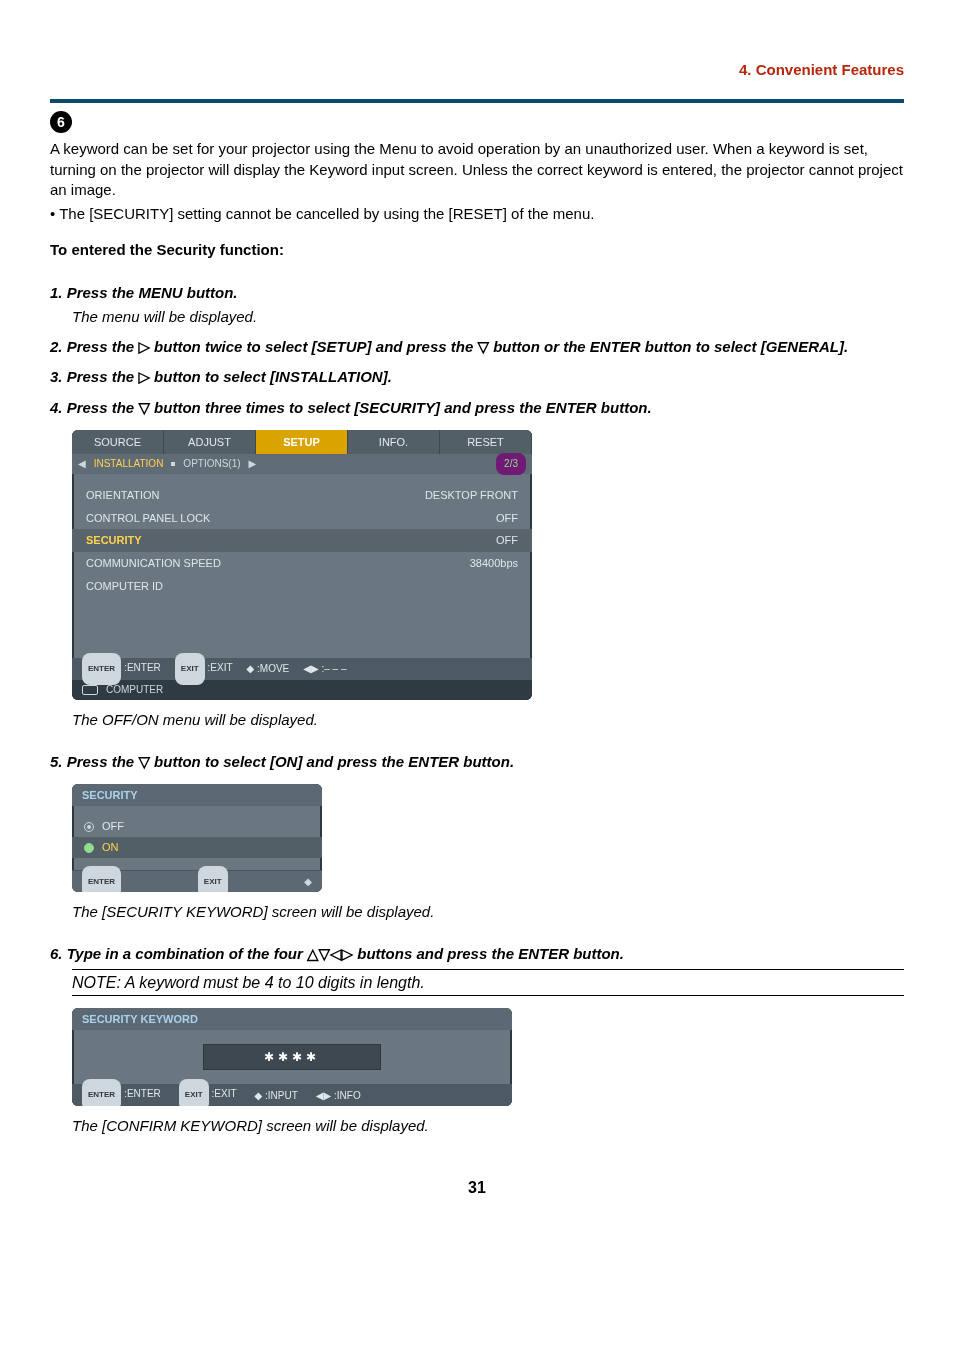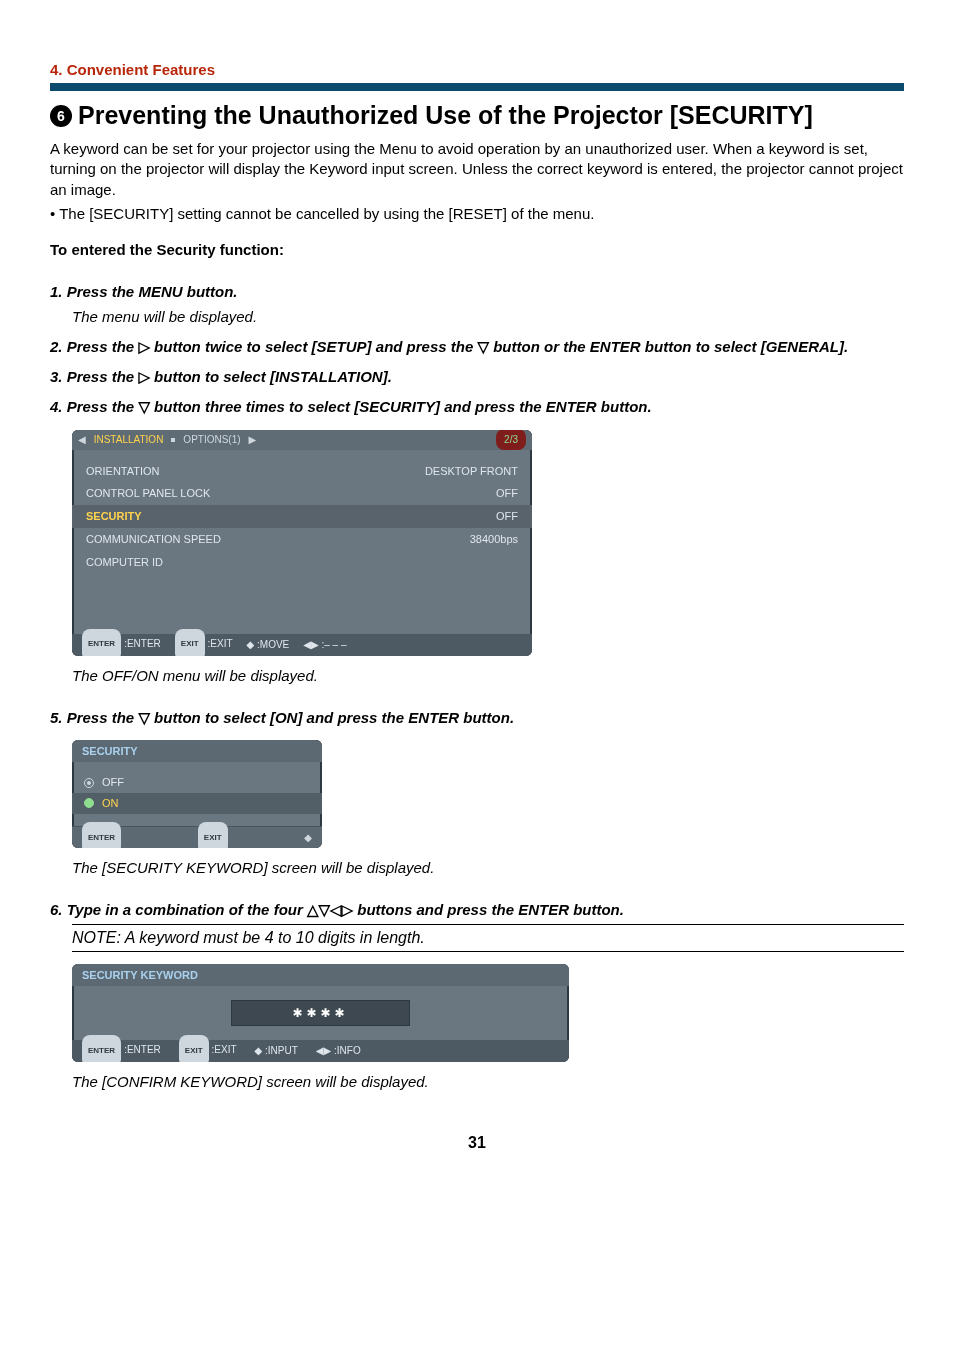--- a/index.html
+++ b/index.html
@@ -8,22 +8,23 @@
     width: 954px;
     background: #fff;
     color: #000;
     padding: 60px 50px 40px 50px;
     font-size: 15px;
     line-height: 1.35;
   }
   .section-header {
     color: #b8260a;
     font-weight: bold;
-    border-bottom: 8px solid #0c4a6e;
-    padding-bottom: 3px;
+    text-align: right;
+    border-bottom: 4px solid #0c4a6e;
+    padding-bottom: 19px;
     margin-bottom: 8px;
     font-size: 15px;
   }
   .main-title {
     font-weight: 900;
     font-size: 25px;
     margin-bottom: 6px;
     display: flex;
     align-items: center;
     gap: 6px;
@@ -47,21 +48,21 @@
   .menu-shot {
     margin: 12px 0 10px 22px;
     background: #6a7780;
     border-radius: 6px;
     box-shadow: inset 0 0 0 2px #2d3840;
     overflow: hidden;
     font-family: Arial, sans-serif;
   }
   .menu-shot.shot1 { width: 460px; }
   .menu-shot.shot2 { width: 250px; }
-  .menu-shot.shot3 { width: 497px; }
+  .menu-shot.shot3 { width: 440px; }
 
   .tabs {
     display: flex;
     height: 24px;
     font-size: 11px;
     color: #e2e8ee;
     background: #535f67;
   }
   .tabs .tab {
     flex: 1;
@@ -82,21 +83,21 @@
     color: #cfd7de;
     font-size: 10px;
     padding: 0 6px;
     gap: 8px;
   }
   .subtabs .sel { color: #ffd34e; }
   .subtabs .dot { width:4px; height:4px; background:#cfd7de; display:inline-block; }
   .subtabs .arrow { color:#cfd7de; }
   .subtabs .page {
     margin-left: auto;
-    background:#7f1d1d;
+    background:#701a75;
     color:#8fdd8f;
     border-radius: 8px;
     padding: 4px 8px;
     font-size:10px;
   }
   .menu-body {
     padding: 10px 14px;
     font-size: 11px;
     color: #dfe6ec;
   }
@@ -191,21 +192,20 @@
   }
   .spacer { height: 12px; }
 </style>
 </head>
 <body>
 
 <div class="section-header">4. Convenient Features</div>
 
 <div class="main-title">
   <span class="circ-num">6</span>
-  <span>Preventing the Unauthorized Use of the Projector [SECURITY]</span>
 </div>
 
 <div class="para">A keyword can be set for your projector using the Menu to avoid operation by an unauthorized user. When a keyword is set, turning on the projector will display the Keyword input screen. Unless the correct keyword is entered, the projector cannot project an image.</div>
 <div class="para">• The [SECURITY] setting cannot be cancelled by using the [RESET] of the menu.</div>
 
 <div class="spacer"></div>
 <div class="bold">To entered the Security function:</div>
 <div class="spacer"></div>
 
 <div class="step">1.  Press the MENU button.</div>
@@ -217,20 +217,27 @@
 
 <div class="step">
   <span>3.  Press the </span><span class="tri">▷</span><span> button to select [INSTALLATION].</span>
 </div>
 
 <div class="step">
   <span>4.  Press the </span><span class="tri">▽</span><span> button three times to select [SECURITY] and press the ENTER button.</span>
 </div>
 
 <div class="menu-shot shot1">
+  <div class="tabs">
+    <div class="tab">SOURCE</div>
+    <div class="tab">ADJUST</div>
+    <div class="tab active">SETUP</div>
+    <div class="tab">INFO.</div>
+    <div class="tab">RESET</div>
+  </div>
   <div class="subtabs">
     <span class="arrow">◀</span>
     <span class="sel">INSTALLATION</span>
     <span class="dot"></span>
     <span>OPTIONS(1)</span>
     <span class="arrow">▶</span>
     <span class="page">2/3</span>
   </div>
   <div class="menu-body">
     <div class="menu-row">
@@ -253,20 +260,24 @@
       <span class="lbl">COMPUTER ID</span>
         <span></span>
     </div>
     <div style="height:50px"></div>
   </div>
   <div class="menu-footer">
     <span><span class="pill">ENTER</span><span>:ENTER</span></span>
     <span><span class="pill">EXIT</span><span>:EXIT</span></span>
     <span>◆ :MOVE</span>
     <span>◀▶ :– – –</span>
+  </div>
+  <div class="menu-footer2">
+    <span class="comp-icon"></span>
+    <span>COMPUTER</span>
   </div>
 </div>
 
 <div class="substep">The OFF/ON menu will be displayed.</div>
 
 <div class="spacer"></div>
 <div class="step">
   <span>5.  Press the </span><span class="tri">▽</span><span> button to select [ON] and press the ENTER button.</span>
 </div>
 

